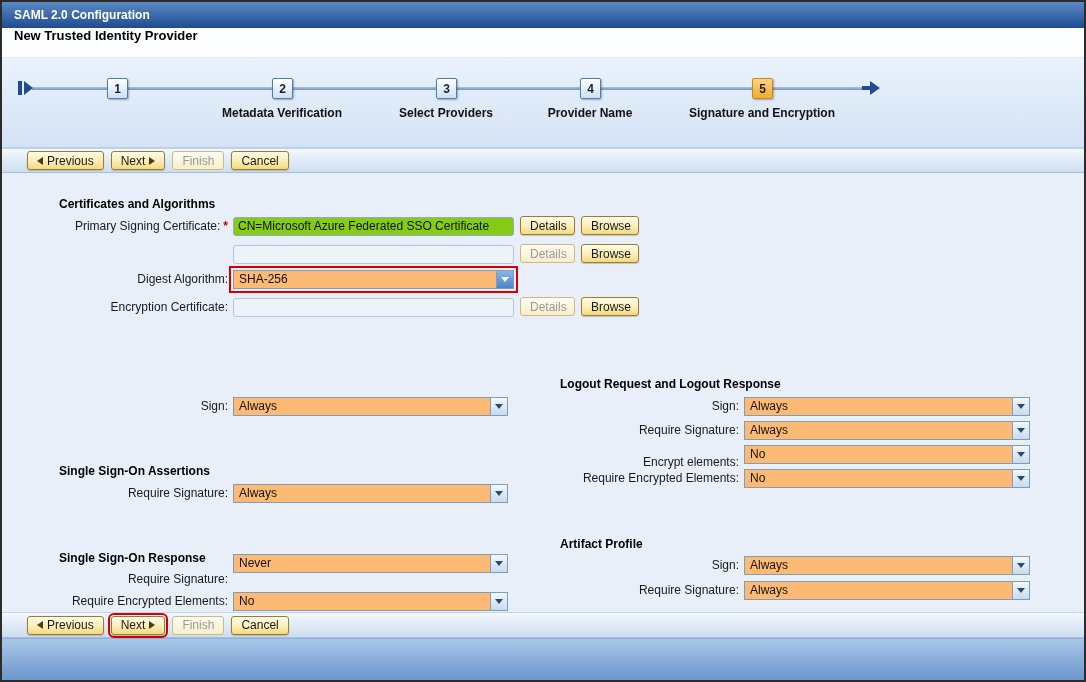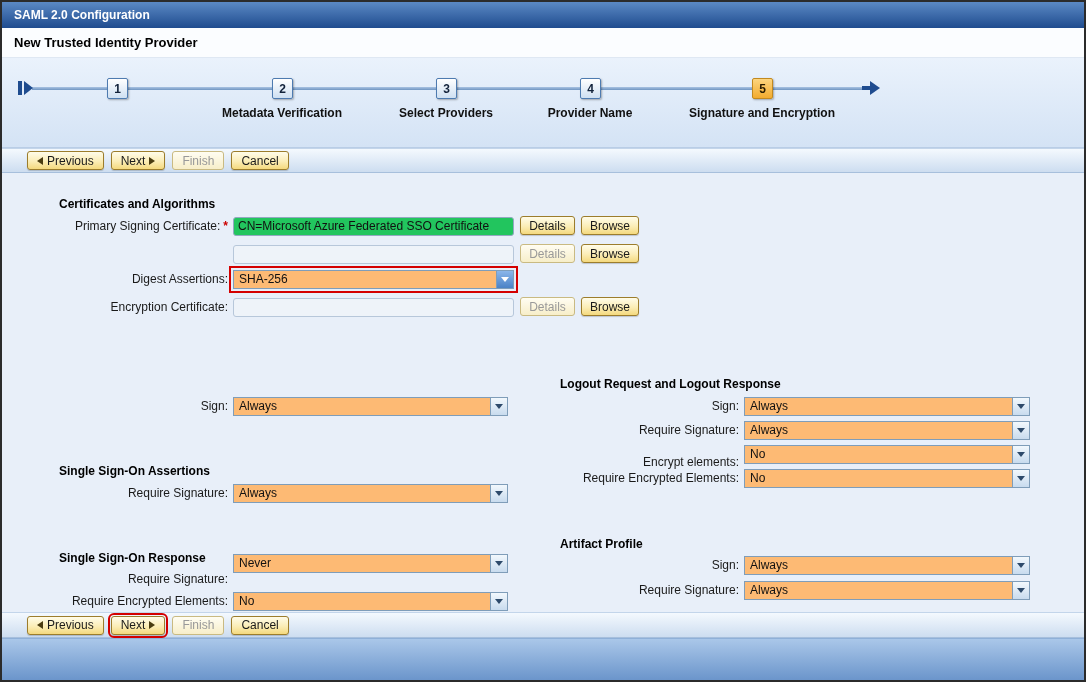--- a/index.html
+++ b/index.html
@@ -3,21 +3,21 @@
 <meta charset="utf-8">
 <style>
   * { box-sizing: border-box; margin: 0; padding: 0; }
   html,body { width:1086px; height:682px; }
   body { font-family: "Liberation Sans", sans-serif; background:#9a9a9a; }
   .window { position:relative; width:1086px; height:682px; border:2px solid #2b2b2b; background:#e8eff9; overflow:hidden; }
 
   .titlebar { height:26px; background:linear-gradient(#5b89c4,#1f4c8f); color:#fff;
     font-size:12px; font-weight:bold; display:flex; align-items:center; padding:0 12px; }
 
-  .heading-row { height:30px; background:#fbfdff; display:flex; align-items:center;
+  .heading-row { height:30px; background:#fbfdff; display:flex; align-items:flex-start;
     padding:0 12px; font-weight:bold; font-size:13px; color:#000; border-bottom:1px solid #dfe8f3; }
 
   .roadmap { position:relative; height:90px; background:linear-gradient(#eaf2fc,#d4e3f5);
     border-bottom:1px solid #b9cde6; }
   .rm-line { position:absolute; left:30px; right:216px; top:29px; height:3px;
     background:linear-gradient(#a9c3e2,#6f95c2); }
   .rm-box { position:absolute; top:20px; width:21px; height:21px; border:1px solid #4e7bb0;
     border-radius:2px; background:linear-gradient(#ffffff,#cfe0f2); font-size:12px; font-weight:bold;
     display:flex; align-items:center; justify-content:center; color:#12223a;
     box-shadow:1px 1px 2px rgba(0,0,0,.3); cursor:pointer; }
@@ -28,36 +28,36 @@
   .rm-start .bar { width:4px; height:14px; background:#1f4c8f; margin-right:2px; }
   .rm-start .tri { width:0; height:0; border-top:7px solid transparent; border-bottom:7px solid transparent; border-left:9px solid #1f4c8f; }
   .rm-end { position:absolute; left:860px; top:23px; display:flex; align-items:center; }
   .rm-end .stem { width:8px; height:4px; background:#1f4c8f; }
   .rm-end .tri { width:0; height:0; border-top:7px solid transparent; border-bottom:7px solid transparent; border-left:10px solid #1f4c8f; }
 
   .toolbar { height:25px; background:linear-gradient(#f4f9fe,#cdddf0); border-top:1px solid #c3d5ea;
     border-bottom:1px solid #a7bfdc; display:flex; align-items:center; gap:7px; padding-left:25px; }
   .toolbar.bottom { height:26px; }
 
-  .btn { display:inline-flex; align-items:center; justify-content:center; gap:4px; height:19px;
+  .btn { display:inline-flex; align-items:center; justify-content:space-between; gap:4px; height:19px;
     padding:0 9px; border:1px solid #9c7d2c; border-radius:3px;
     background:linear-gradient(#fffce9 0%,#fbedb6 55%,#f4d97e 100%);
     font-family:inherit; font-size:12px; color:#1a1a1a; cursor:pointer;
     box-shadow:0 1px 1px rgba(0,0,0,.18); white-space:nowrap; }
   .btn.disabled { color:#999; border-color:#c9ba82; background:linear-gradient(#fffdf2,#f7eec9);
     box-shadow:none; cursor:default; }
   .tri-left { width:0; height:0; border-top:4px solid transparent; border-bottom:4px solid transparent; border-right:6px solid #4a3c10; }
   .tri-right { width:0; height:0; border-top:4px solid transparent; border-bottom:4px solid transparent; border-left:6px solid #4a3c10; }
 
   .form-area { position:relative; height:439px; background:#e8eff9; }
   .sec-title { position:absolute; font-size:12px; font-weight:bold; color:#000; white-space:nowrap; }
   .lbl { position:absolute; font-size:12px; color:#1a1a1a; text-align:right; line-height:19px; white-space:nowrap; }
   .req { color:#cc0000; font-weight:bold; margin-left:3px; }
 
-  .input { position:absolute; height:19px; border:1px solid #93a8c1; border-radius:3px; background:#22c55e;
+  .input { position:absolute; height:19px; border:1px solid #93a8c1; border-radius:3px; background:#84cc16;
     font-size:12px; line-height:17px; padding:0 4px; white-space:nowrap; overflow:hidden; color:#111; }
   .input.disabled { background:#eef3f9; border-color:#b7c7da; }
 
   .dropdown { position:absolute; height:19px; border:1px solid #7f9db9; background:#fdba74; font-size:12px;
     line-height:17px; padding:0 22px 0 5px; color:#111; cursor:pointer; white-space:nowrap; overflow:hidden; }
   .dropdown .arrow { position:absolute; top:0; right:0; width:17px; height:17px; border-left:1px solid #7f9db9;
     background:linear-gradient(#f2f8fd,#c8dbee); display:flex; align-items:center; justify-content:center; }
   .dropdown .arrow::after { content:""; width:0; height:0; border-left:4px solid transparent;
     border-right:4px solid transparent; border-top:5px solid #2d4a6b; }
   .dropdown.focused .arrow { background:linear-gradient(#8ab6ea,#4b82c6); }
@@ -143,21 +143,21 @@
 
     <div class="input disabled" style="left:231px; top:72px; width:281px"></div>
     <button class="btn abs disabled" style="left:518px; top:71px; width:55px">
         <span>Details</span>
       </button>
     <button class="btn abs" style="left:579px; top:71px; width:58px">
         <span>Browse</span>
       </button>
 
     <div class="lbl" style="left:10px; top:97px; width:216px">
-      <span>Digest Assertions:</span>
+      <span>Digest Algorithm:</span>
     </div>
     <div class="dropdown focused red-outline" style="left:231px; top:97px; width:281px">
       <span>SHA-256</span>
       <span class="arrow"></span>
     </div>
 
     <div class="lbl" style="left:10px; top:125px; width:216px">
       <span>Encryption Certificate:</span>
     </div>
     <div class="input disabled" style="left:231px; top:125px; width:281px"></div>

